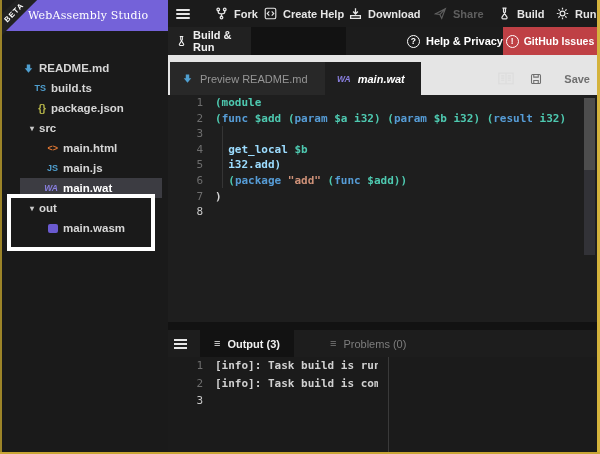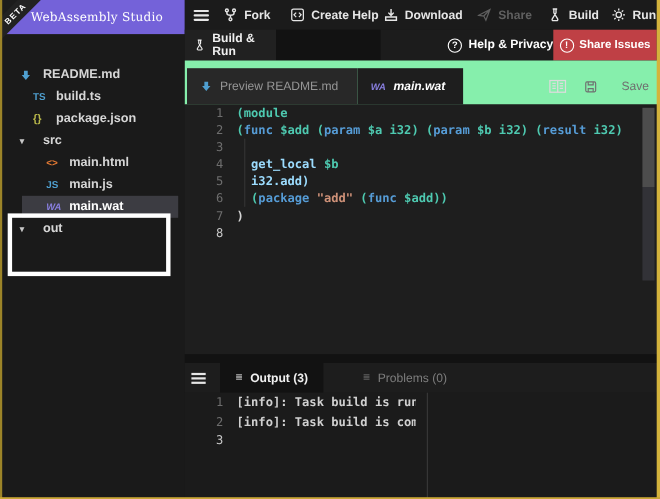--- a/index.html
+++ b/index.html
@@ -20,21 +20,21 @@
   .brand-title{font-family:"DejaVu Serif",serif;font-size:11px;color:#fff;letter-spacing:.2px}
   .corner{position:absolute;top:0;left:0;border-top:27px solid #1c1c1c;border-right:27px solid transparent;z-index:5}
   .ribbon{position:absolute;left:-21px;top:5px;width:70px;transform:rotate(-45deg);
     background:#222;color:#fff;font-size:7.5px;font-weight:bold;letter-spacing:1px;
     text-align:center;padding:3px 0;z-index:6}
   .tree{position:absolute;left:0;top:58px;right:0}
   .trow{position:relative;height:20px;display:flex;align-items:center;font-size:11.5px;
     font-weight:bold;color:#d6d6d6;cursor:pointer}
   .trow.sel{color:#fff}
   .trow.sel::before{content:"";position:absolute;left:20px;right:6px;top:0;bottom:0;background:#3c3c42;z-index:0}
-  .ticon{width:16px;display:inline-flex;justify-content:flex-start;align-items:center;margin-right:5px;z-index:1}
+  .ticon{width:16px;display:inline-flex;justify-content:flex-end;align-items:center;margin-right:5px;z-index:1}
   .tlabel{z-index:1}
   .anno{position:absolute;left:7px;top:194px;width:148px;height:57px;border:4px solid #ffffff;z-index:20;pointer-events:none}
 
   
   .main{position:absolute;left:168px;top:0;right:0;bottom:0}
   .row1{position:absolute;left:0;top:0;right:0;height:27px;background:#1b1b1b}
   .titem{position:absolute;top:0;height:27px;display:flex;align-items:center;gap:6px;
     font-size:11px;font-weight:bold;color:#e6e6e6;cursor:pointer;white-space:nowrap}
   .titem.dis{color:#5f5f5f}
   .titem svg{display:block}
@@ -45,28 +45,28 @@
   .brtab{position:absolute;left:0;top:0;width:83px;height:28px;background:#212121;display:flex;
     align-items:center;gap:6px;padding-left:8px;font-size:11px;font-weight:bold;color:#f0f0f0;cursor:pointer}
   .help{position:absolute;right:97px;top:27px;height:28px;display:flex;align-items:center;gap:6px;
     font-size:11px;font-weight:bold;color:#fff;cursor:pointer}
   .issues{position:absolute;right:3px;top:27px;width:94px;height:28px;background:#bf4045;display:flex;
     align-items:center;justify-content:center;gap:5px;font-size:10.5px;font-weight:bold;color:#fff;cursor:pointer}
   .circ{display:inline-flex;width:13px;height:13px;border:1.5px solid currentColor;border-radius:50%;
     font-size:8.5px;font-weight:bold;align-items:center;justify-content:center;flex:none}
 
   
-  .tabstrip{position:absolute;left:0;top:55px;right:0;height:40px;background:#86efac}
+  .tabstrip{position:absolute;left:0;top:55px;right:0;height:40px;background:#e5e5e5}
   .etab{position:absolute;top:7px;height:33px;display:flex;align-items:center;gap:7px;
     padding:0 12px;font-size:11px;cursor:pointer;white-space:nowrap}
   .etab.preview{left:2px;width:155px;background:#282828;color:#969696}
   .etab.wat{left:157px;width:96px;background:#1e1e1e;color:#fff;font-weight:bold;font-style:italic}
   .wabadge{font-style:italic;font-weight:bold;font-size:8.5px;color:#897fe0}
   .editoricons{position:absolute;right:10px;top:7px;height:33px;display:flex;align-items:center;gap:16px}
-  .saveitem{display:flex;align-items:center;gap:22px;font-size:11px;font-weight:normal;color:#6f6f6f;cursor:pointer}
+  .saveitem{display:flex;align-items:center;gap:22px;font-size:11px;font-weight:bold;color:#6f6f6f;cursor:pointer}
 
   
   .editor{position:absolute;left:0;top:95px;right:0;height:227px;background:#1e1e1e;
     font-family:"DejaVu Sans Mono",monospace;font-size:11px;font-weight:bold;overflow:hidden}
   .cline{display:flex;height:15.6px;line-height:15.6px}
   .lnum{width:38px;text-align:right;padding-right:3px;color:#6e6e6e;font-weight:normal;flex:none}
   .lnum.bright{color:#c8c8c8}
   .lcode{padding-left:9px;white-space:pre}
   .tk-fg{color:#d4d4d4}.tk-teal{color:#4EC9B0}.tk-blue{color:#569CD6}.tk-cyan{color:#9CDCFE}.tk-str{color:#CE9178}
   .indentguide{position:absolute;left:54px;top:31px;width:1px;height:62px;background:#353535}
@@ -144,35 +144,41 @@
             <b style="color:#897fe0;font-size:8.5px;font-style:italic">WA</b>
           </span>
           <span class="tlabel">main.wat</span>
         </div>
         <div class="trow" style="padding-left: 18px;">
           <span class="ticon">
             <span style="color:#c8c8c8;font-size:8px">▾</span>
           </span>
           <span class="tlabel">out</span>
         </div>
+        <div class="trow" style="padding-left: 42px;">
+          <span class="ticon">
+            <span style="display:inline-block;width:10px;height:9px;background:#6a5ad0;border-radius:2px"></span>
+          </span>
+          <span class="tlabel">main.wasm</span>
+        </div>
       </div>
     <div class="anno"></div>
   </div>
 
   <div class="main">
 
     <div class="row1">
       <span class="titem" style="left:8px">
         <span class="burger">
             <i></i>
             <i></i>
             <i></i>
           </span>
       </span>
-      <span class="titem" style="left:35px">
+      <span class="titem" style="left:47px">
         <svg width="13" height="13" viewBox="0 0 16 16" fill="none" stroke="#e6e6e6" stroke-width="1.6">
           <circle cx="4" cy="3" r="1.6"></circle>
             <circle cx="12" cy="3" r="1.6"></circle>
             <circle cx="8" cy="13" r="1.6"></circle>
           <path d="M4 4.8v1.4q0 2.3 4 2.3t4-2.3V4.8M8 8.7v2.6"></path>
         </svg>
         <span>Fork</span>
       </span>
       <span class="titem" style="left:96px">
         <svg width="13" height="13" viewBox="0 0 16 16" fill="none" stroke="#e6e6e6" stroke-width="1.4">
@@ -216,21 +222,21 @@
         <span>Build &amp; Run</span>
       </span>
     </div>
     <div class="darkblock"></div>
     <span class="help">
       <span class="circ">?</span>
       <span>Help &amp; Privacy</span>
     </span>
     <span class="issues">
       <span class="circ">!</span>
-      <span>Share Issues</span>
+      <span>GitHub Issues</span>
     </span>
 
     <div class="tabstrip">
       <span class="etab preview">
         <svg width="11" height="11" viewBox="0 0 16 16">
           <path d="M8 14 2.5 7.5h3V2h5v5.5h3Z" fill="#4f9fd0"></path>
         </svg>
         <span>Preview README.md</span>
       </span>
       <span class="etab wat">

